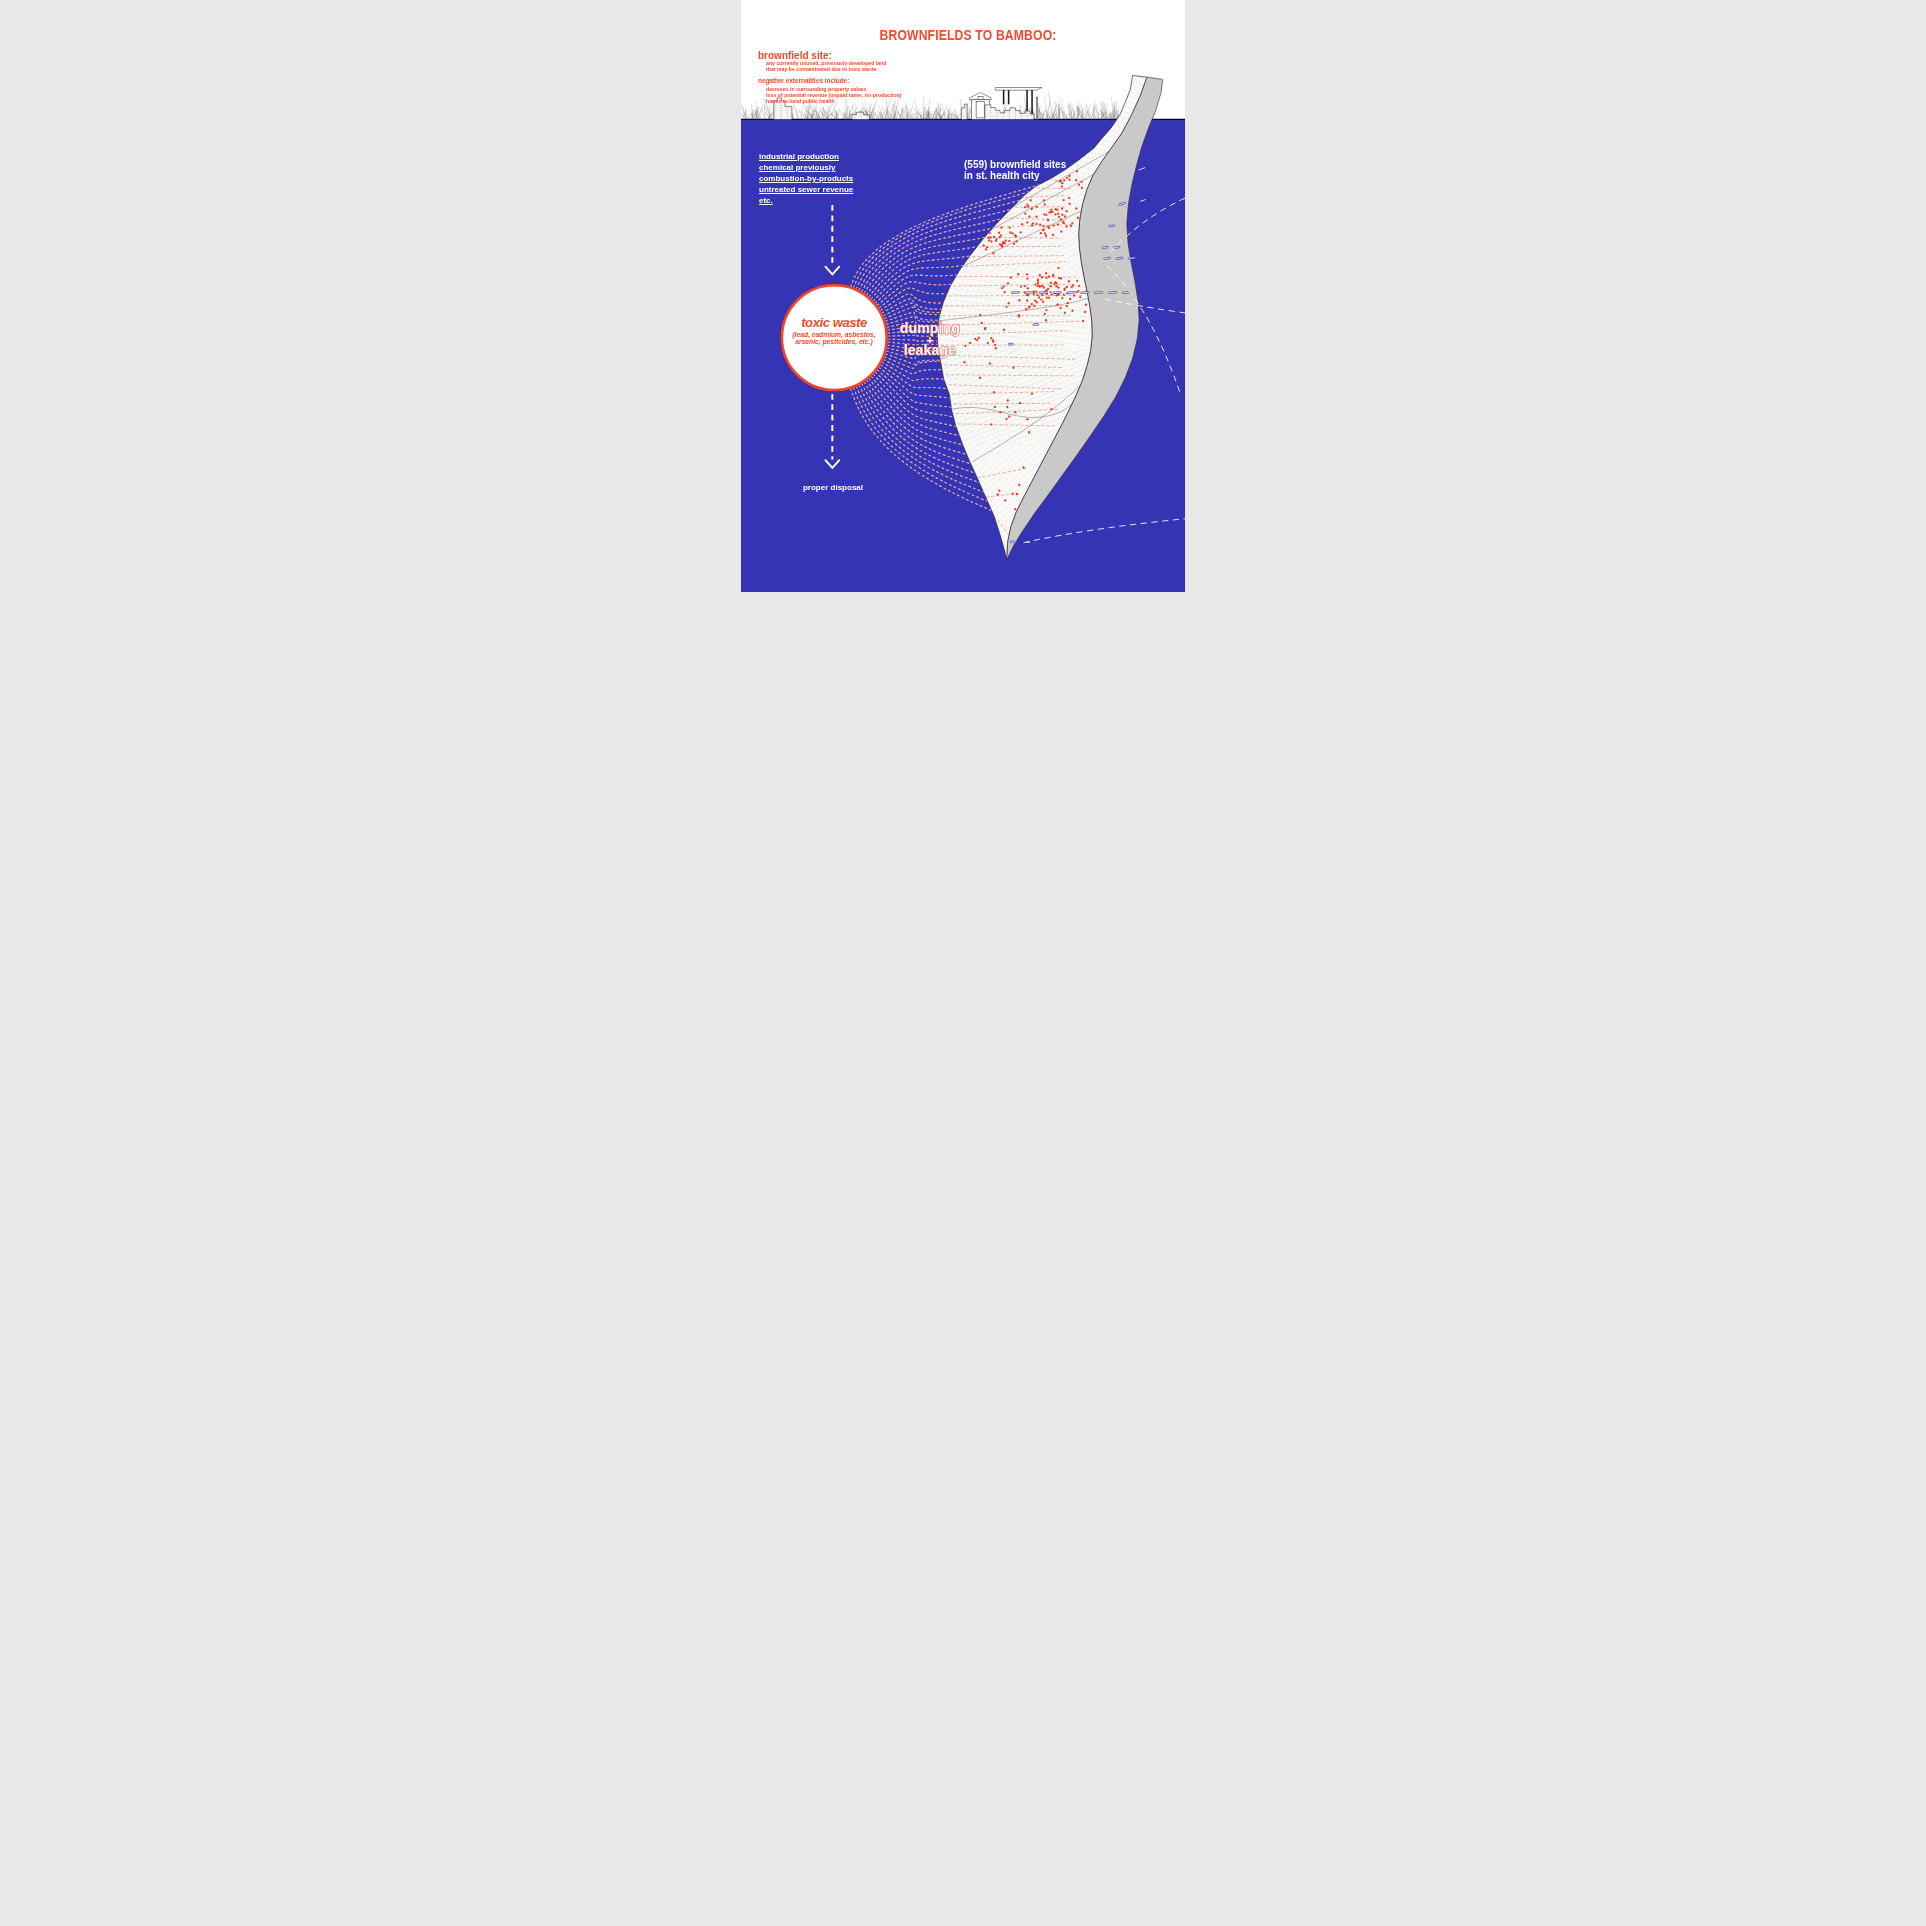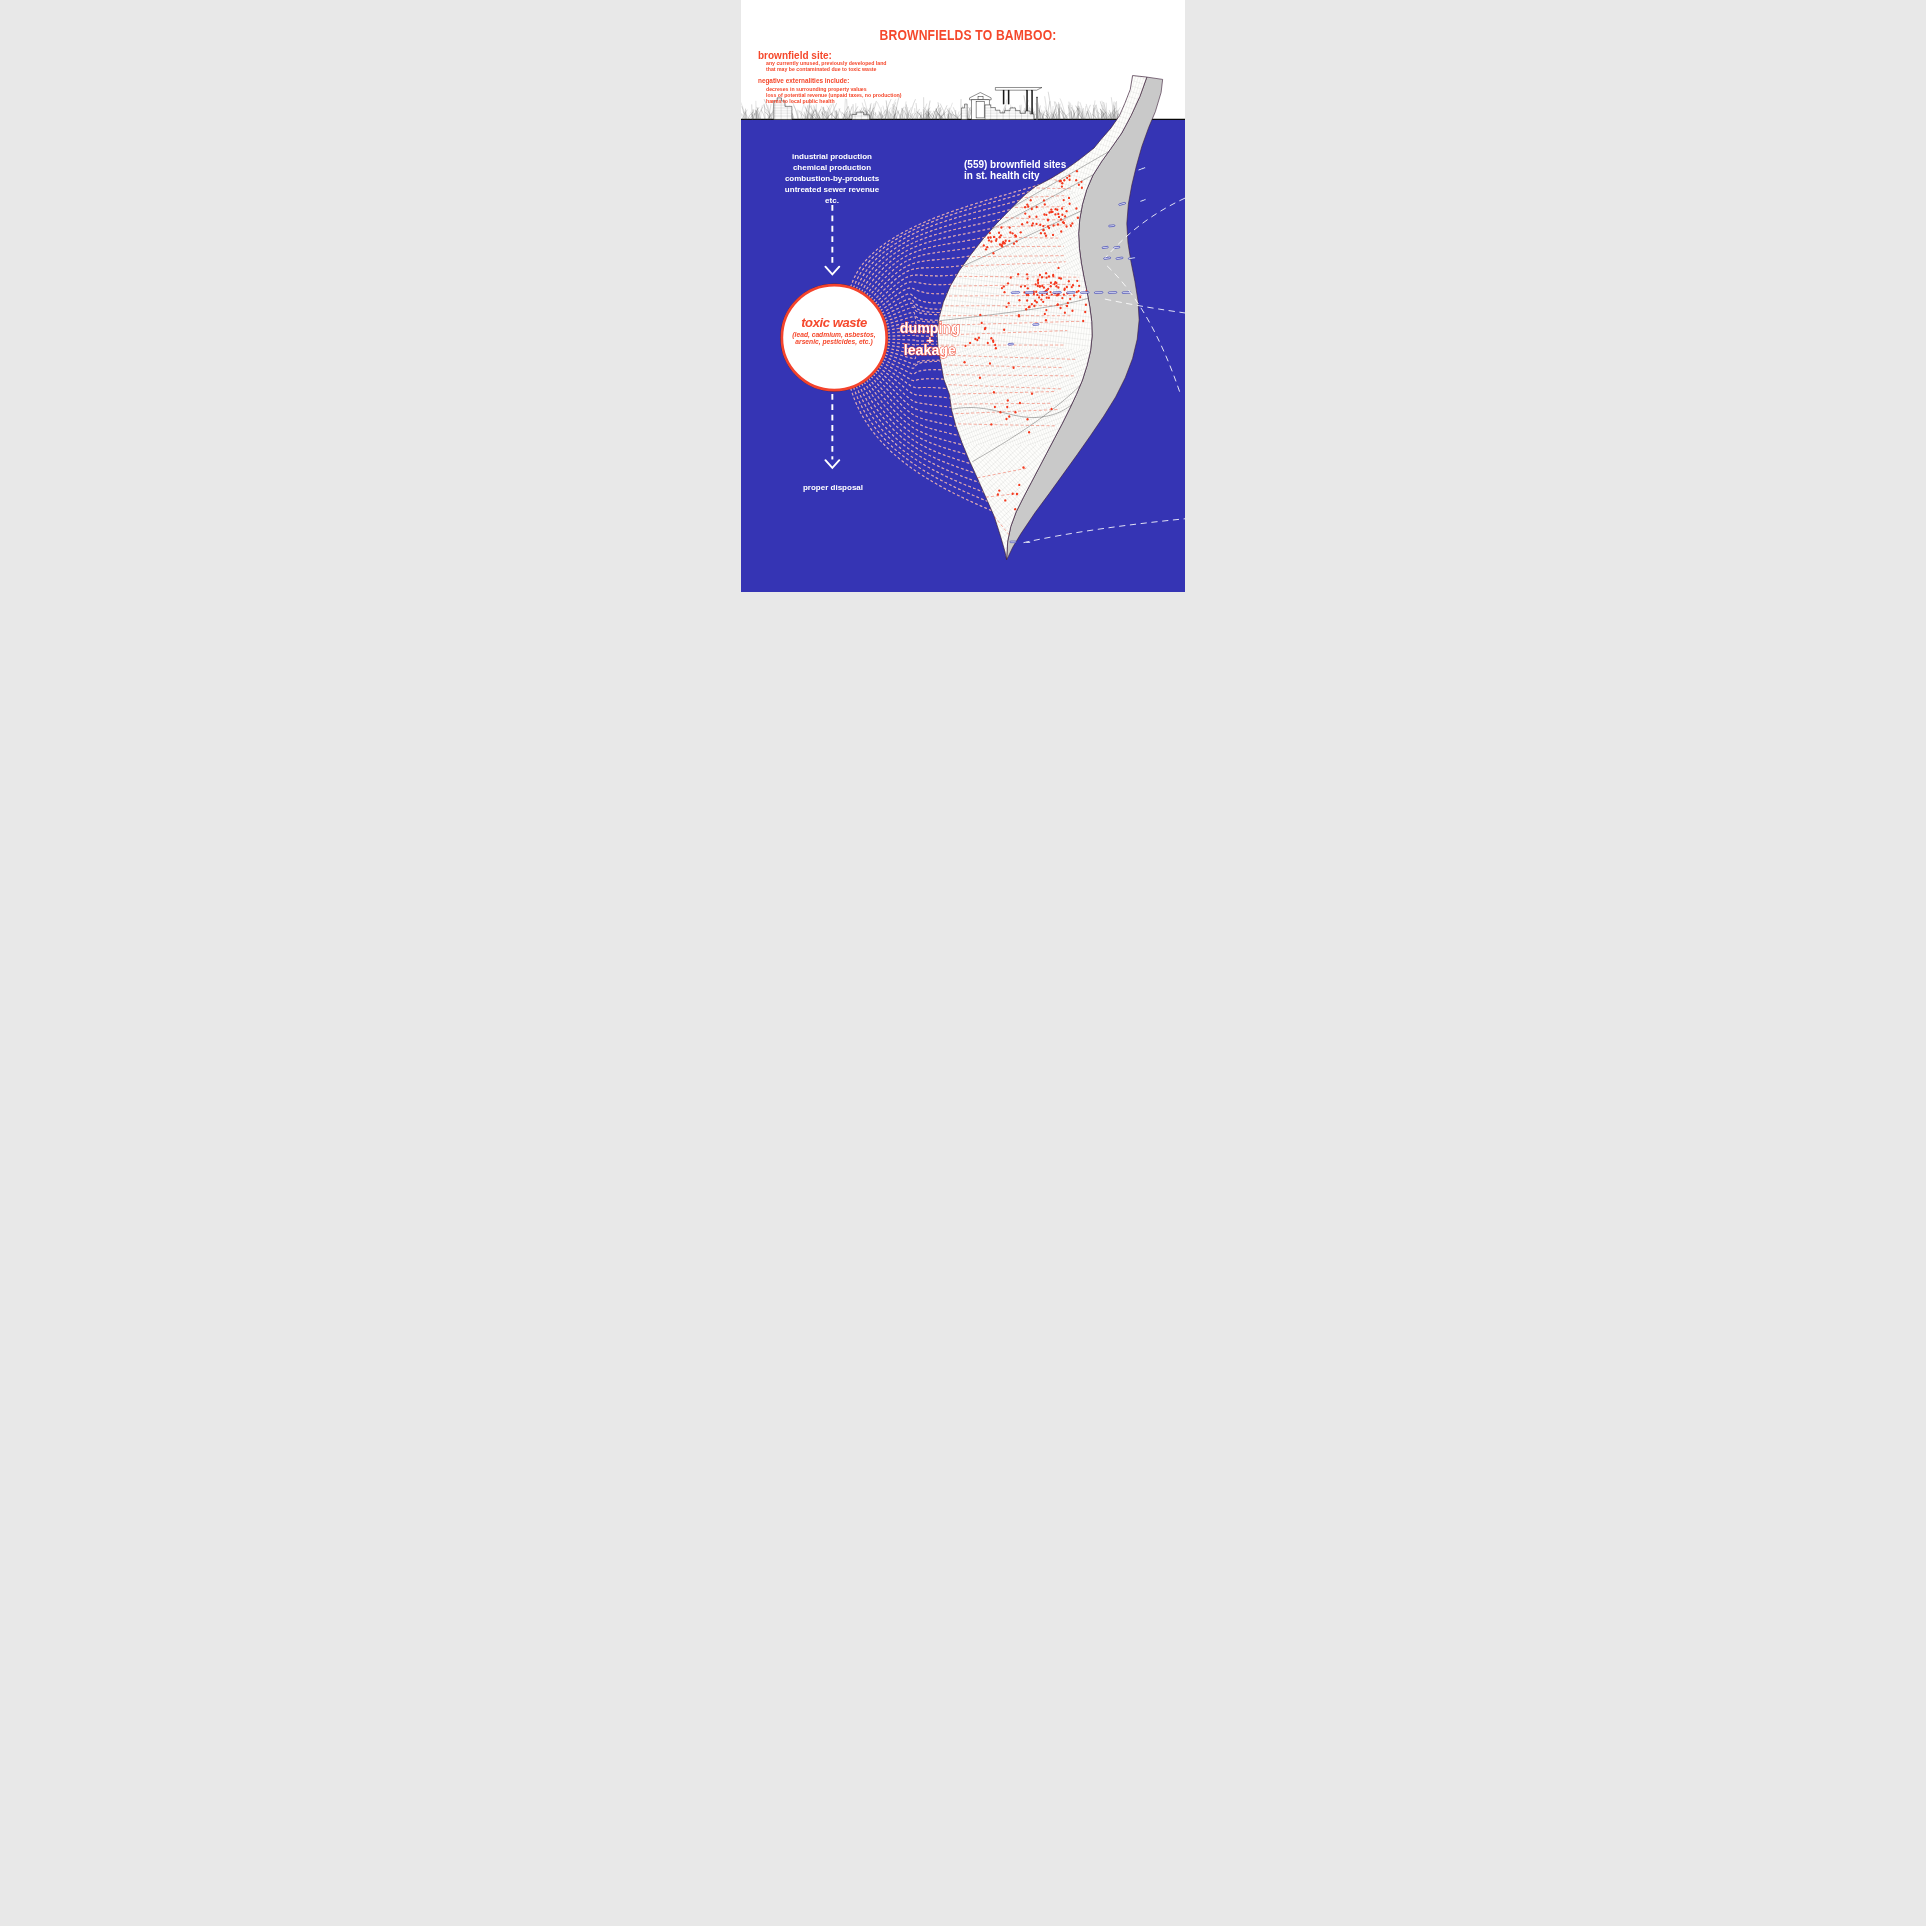--- a/index.html
+++ b/index.html
@@ -8,21 +8,21 @@
   .scene{position:absolute;left:0;top:0;}
   .txt{position:absolute;font-weight:bold;white-space:nowrap;}
   .red{color:#f5482c;}
   .white{color:#ffffff;}
   #title{left:227px;top:27px;font-size:14.3px;letter-spacing:0.2px;
          transform:translateX(-50%) scaleX(.85);transform-origin:center;}
   #def-heading{left:17px;top:50px;font-size:10px;}
   #def-lines{left:25px;top:60px;font-size:5.2px;line-height:6.2px;}
   #ext-heading{left:17px;top:77px;font-size:6.4px;}
   #ext-lines{left:25px;top:86px;font-size:5.2px;line-height:6px;}
-  #sources{left:18px;top:151px;width:146px;text-align:center;font-size:8px;line-height:11px;}
+  #sources{left:18px;top:151px;width:146px;text-align:left;font-size:8px;line-height:11px;text-decoration:underline;}
   #sites-label{left:223px;top:159px;font-size:10px;line-height:11px;}
   #circle-text{left:47px;top:316px;width:92px;text-align:center;font-style:italic;}
   #circle-text .big{font-size:13px;letter-spacing:-0.4px;line-height:14.6px;}
   #circle-text .small{font-size:6.7px;line-height:7.5px;}
   #disposal{left:34px;top:477px;width:116px;text-align:center;font-size:8px;margin-top:6px;}
   .flowlabel{font-family:"Liberation Sans",sans-serif;font-weight:bold;fill:#fff;
              stroke:#f4432c;paint-order:stroke;text-anchor:middle;}
 </style>
 </head>
 <body>
@@ -1148,21 +1148,21 @@
 
 <div id="ext-heading" class="txt red">negative externalities include:</div>
 <div id="ext-lines" class="txt red">
   <div>decreses in surrounding property values</div>
   <div>loss of potential revenue (unpaid taxes, no production)</div>
   <div>harms to local public health</div>
 </div>
 
 <div id="sources" class="txt white">
   <div>industrial production</div>
-  <div>chemical production</div>
+  <div>chemical previously</div>
   <div>combustion-by-products</div>
   <div>untreated sewer revenue</div>
   <div>etc.</div>
 </div>
 
 <div id="sites-label" class="txt white">
   <div>(559) brownfield sites</div>
   <div>in st. health city</div>
 </div>
 

